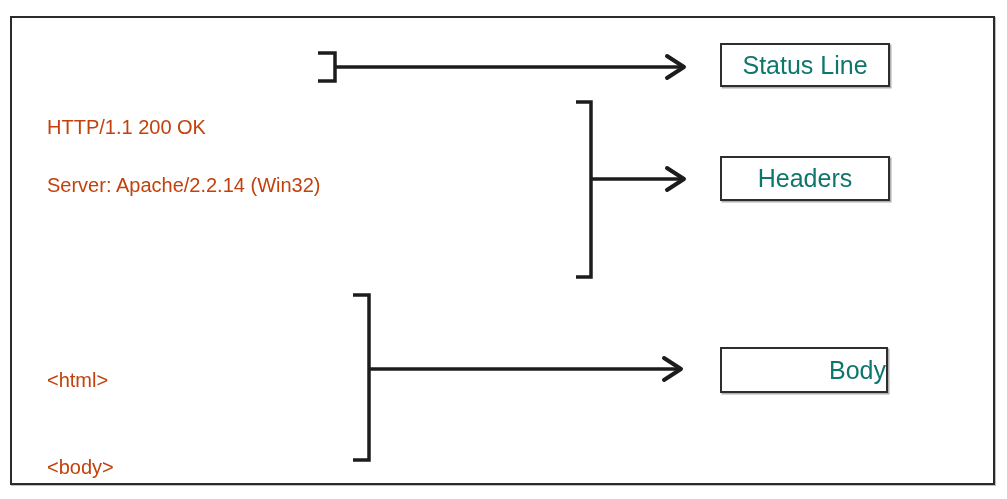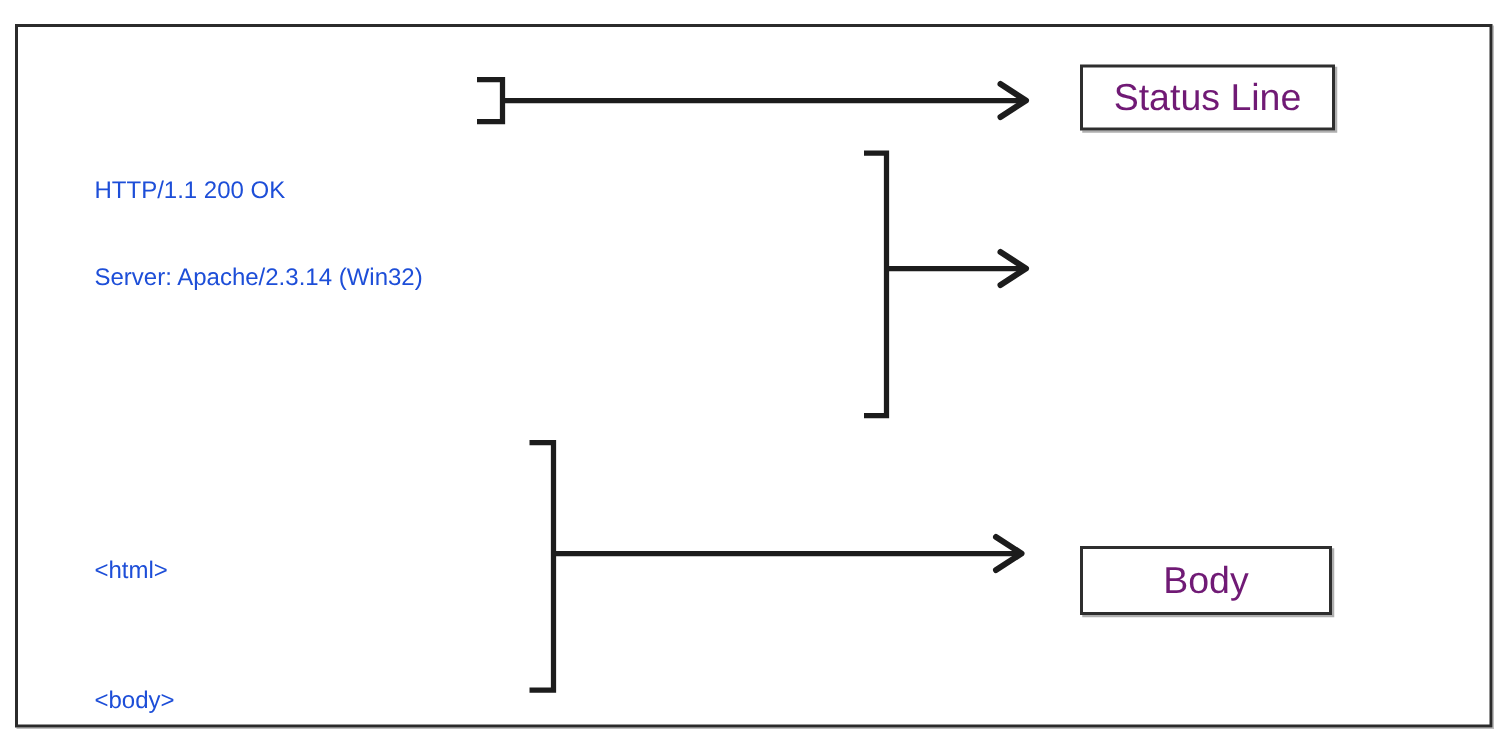--- a/index.html
+++ b/index.html
@@ -20,25 +20,24 @@
     left: 10px;
     top: 16px;
     width: 981px;
     height: 465px;
     border: 2px solid #2b2b2b;
     background: #ffffff;
     box-shadow: 1px 1px 0 rgba(0,0,0,0.25);
   }
   .green-text {
     position: absolute;
-    color: #1d4ed8;
-    font-size: 16px;
+    color: #c2410c;
+    font-size: 20px;
     line-height: 29px;
     white-space: pre;
-    margin-left: 16px;
   }
   .status-text { left: 35px; top: 37px; }
   .headers-text { left: 35px; top: 95px; }
   .body-text { left: 35px; top: 290px; }
   .overlay-svg {
     position: absolute;
     left: 0;
     top: 0;
     width: 1007px;
     height: 499px;
@@ -47,39 +46,39 @@
   .label-box {
     position: absolute;
     background: #ffffff;
     border: 2px solid #2e2e2e;
     box-shadow: 1.5px 1.5px 0 rgba(110,110,110,0.55);
     display: flex;
     align-items: center;
     justify-content: center;
   }
   .label-box span {
-    color: #701a75;
+    color: #0f766e;
     font-size: 25px;
   }
   .box-status  { left: 720px; top: 43px;  width: 166px; height: 40px; }
   .box-headers { left: 720px; top: 156px; width: 166px; height: 41px; }
-  .box-body    { left: 720px; top: 364px; width: 164px; height: 42px; }
+  .box-body    { left: 720px; top: 347px; width: 164px; height: 42px; justify-content: flex-end; }
 </style>
 </head>
 <body>
 
 <div class="canvas">
   <div class="frame">
 
     <div class="green-text status-text">
       <div>HTTP/1.1 200 OK</div>
     </div>
 
     <div class="green-text headers-text">
-      <div>Server: Apache/2.3.14 (Win32)</div>
+      <div>Server: Apache/2.2.14 (Win32)</div>
       
       
     </div>
 
     <div class="green-text body-text">
       <div>&lt;html&gt;</div>
       <div>&lt;body&gt;</div>
       
       
       
@@ -110,16 +109,19 @@
       <line x1="369" y1="369" x2="679" y2="369"></line>
     </g>
     <g stroke="#1c1c1c" stroke-width="4" fill="none" stroke-linecap="round" stroke-linejoin="round">
       <polyline points="664,358 681,369 664,380"></polyline>
     </g>
   </svg>
 
   <div class="label-box box-status">
     <span>Status Line</span>
   </div>
+  <div class="label-box box-headers">
+    <span>Headers</span>
+  </div>
   <div class="label-box box-body">
     <span>Body</span>
   </div>
 </div>
 
 </body></html>

